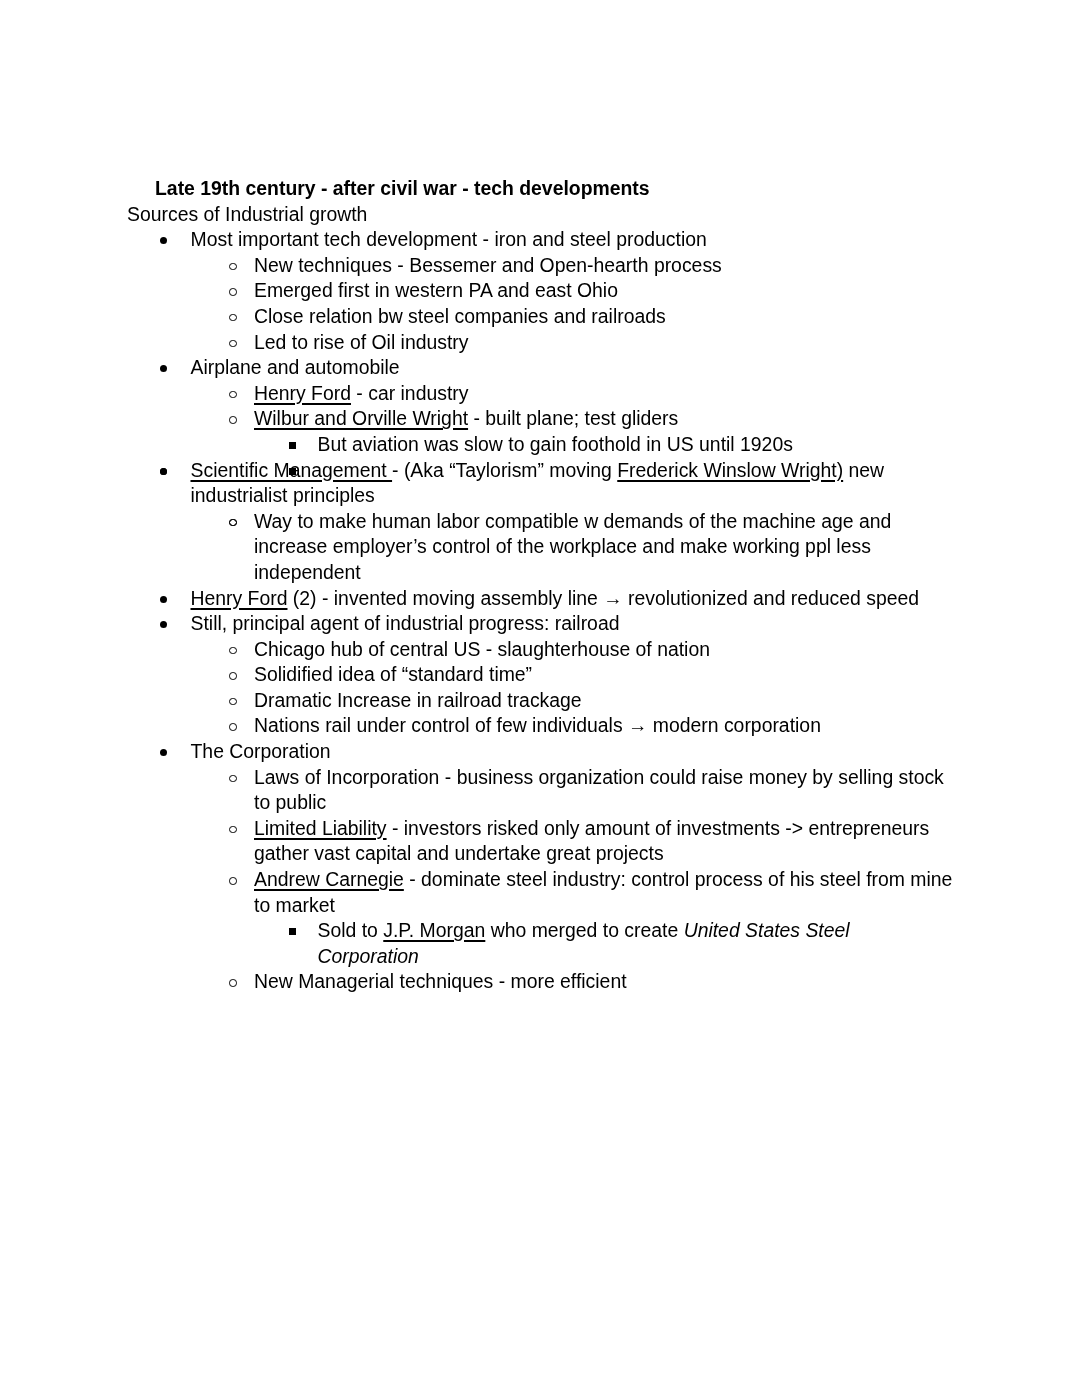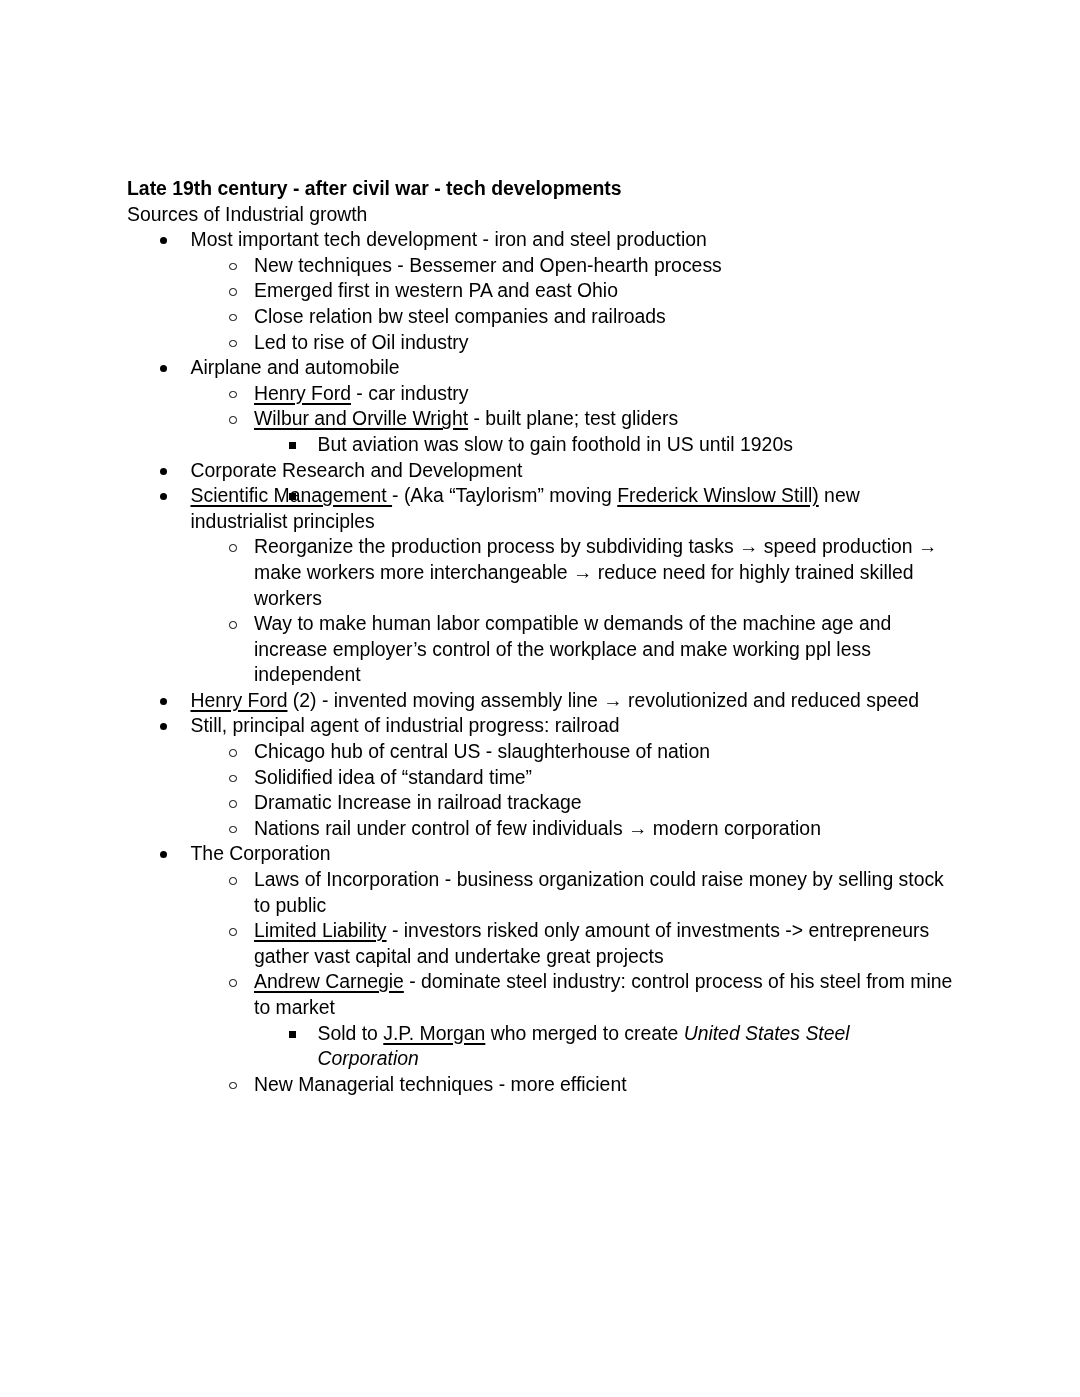--- a/index.html
+++ b/index.html
@@ -53,21 +53,21 @@
   }
   .l1 > .bullet { left: 33px; }
   .l2 > .bullet { left: 102px; }
   .l3 > .bullet { left: 162px; }
   .u {
     text-decoration: underline;
     text-decoration-thickness: 1.5px;
     text-underline-offset: 2.5px;
   }
   .i { font-style: italic; }
-  .b { font-weight: 700; }
+  .b { font-weight: 700; margin-left: 28px; }
 </style>
 </head>
 <body>
 
 <div class="page">
   <div class="block heading">
     <span class="b">Late 19th century - after civil war - tech developments</span>
   </div>
   <div class="block">
     <span>Sources of Industrial growth</span>
@@ -75,24 +75,24 @@
   <div id="list-root">
       <div class="block li l1"><span class="bullet filled-disc"></span><span class="">Most important tech development - iron and steel production</span></div>
       <div class="block li l2"><span class="bullet hollow-circle"></span><span class="">New techniques - Bessemer and Open-hearth process</span></div>
       <div class="block li l2"><span class="bullet hollow-circle"></span><span class="">Emerged first in western PA and east Ohio</span></div>
       <div class="block li l2"><span class="bullet hollow-circle"></span><span class="">Close relation bw steel companies and railroads</span></div>
       <div class="block li l2"><span class="bullet hollow-circle"></span><span class="">Led to rise of Oil industry</span></div>
       <div class="block li l1"><span class="bullet filled-disc"></span><span class="">Airplane and automobile</span></div>
       <div class="block li l2"><span class="bullet hollow-circle"></span><span class="u ">Henry Ford</span><span class=""> - car industry</span></div>
       <div class="block li l2"><span class="bullet hollow-circle"></span><span class="u ">Wilbur and Orville Wright</span><span class=""> - built plane; test gliders</span></div>
       <div class="block li l3"><span class="bullet filled-square"></span><span class="">But aviation was slow to gain foothold in US until 1920s</span></div>
-      <div class="block li l1"><span class="bullet filled-disc"></span><span class="">Corporate Research and Development</span></div>
+      <div class="block li l1"><span class="bullet filled-disc"></span></div>
       <div class="block li l3"><span class="bullet filled-square"></span></div>
-      <div class="block li l1"><span class="bullet filled-disc"></span><span class="u ">Scientific Management </span><span class="">- (Aka “Taylorism” moving </span><span class="u ">Frederick Winslow Still)</span><span class=""> new industrialist principles</span></div>
-      <div class="block li l2"><span class="bullet hollow-circle"></span><span class="">Reorganize the production process by subdividing tasks → speed production → make workers more interchangeable → reduce need for highly trained skilled workers</span></div>
+      <div class="block li l1"><span class="bullet filled-disc"></span><span class="u ">Scientific Management </span><span class="">- (Aka “Taylorism” moving </span><span class="u ">Frederick Winslow Wright)</span><span class=""> new industrialist principles</span></div>
+      <div class="block li l2"><span class="bullet hollow-circle"></span></div>
       <div class="block li l2"><span class="bullet hollow-circle"></span><span class="">Way to make human labor compatible w demands of the machine age and increase employer’s control of the workplace and make working ppl less independent</span></div>
       <div class="block li l1"><span class="bullet filled-disc"></span><span class="u ">Henry Ford</span><span class=""> (2) - invented moving assembly line → revolutionized and reduced speed</span></div>
       <div class="block li l1"><span class="bullet filled-disc"></span><span class="">Still, principal agent of industrial progress: railroad</span></div>
       <div class="block li l2"><span class="bullet hollow-circle"></span><span class="">Chicago hub of central US - slaughterhouse of nation</span></div>
       <div class="block li l2"><span class="bullet hollow-circle"></span><span class="">Solidified idea of “standard time”</span></div>
       <div class="block li l2"><span class="bullet hollow-circle"></span><span class="">Dramatic Increase in railroad trackage</span></div>
       <div class="block li l2"><span class="bullet hollow-circle"></span><span class="">Nations rail under control of few individuals → modern corporation</span></div>
       <div class="block li l1"><span class="bullet filled-disc"></span><span class="">The Corporation</span></div>
       <div class="block li l2"><span class="bullet hollow-circle"></span><span class="">Laws of Incorporation - business organization could raise money by selling stock to public</span></div>
       <div class="block li l2"><span class="bullet hollow-circle"></span><span class="u ">Limited Liability</span><span class=""> - investors risked only amount of investments -&gt; entrepreneurs gather vast capital and undertake great projects</span></div>

